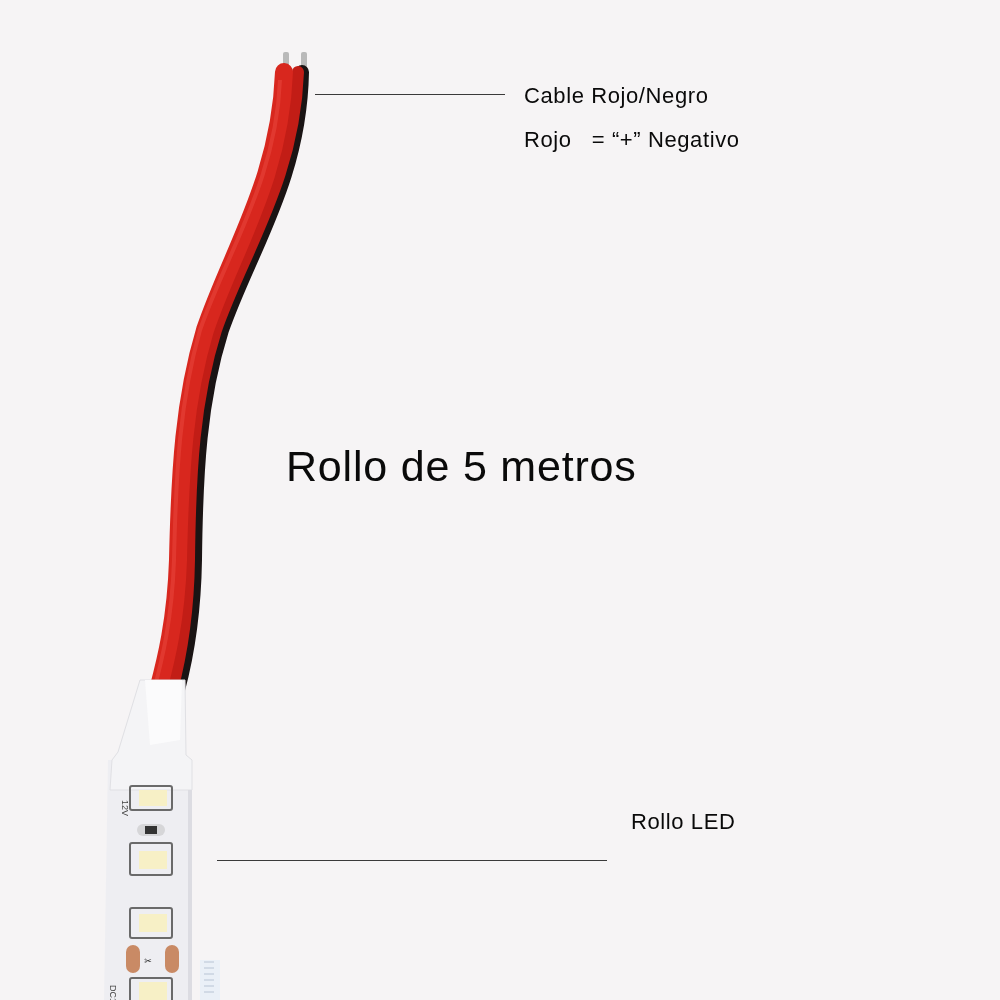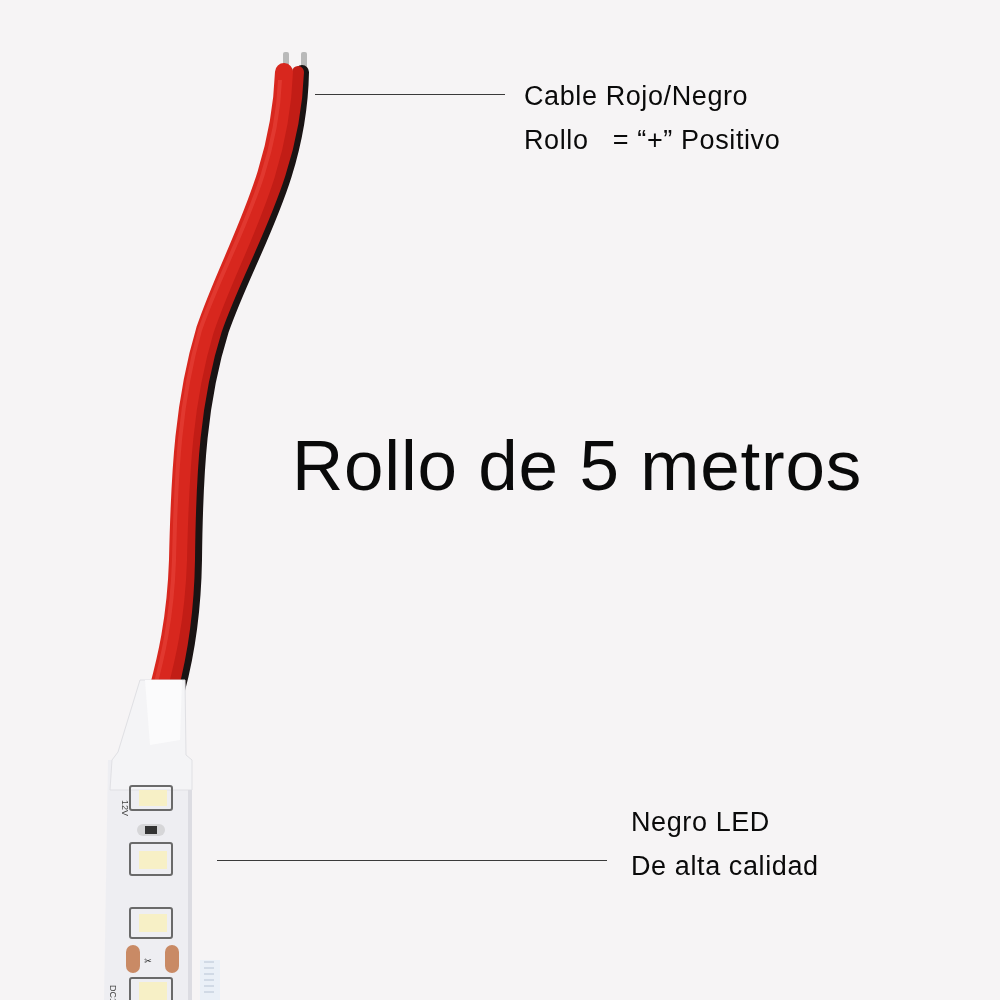--- a/index.html
+++ b/index.html
@@ -6,30 +6,30 @@
   body {
     width: 1000px; height: 1000px; overflow: hidden;
     background: #f6f4f5;
     position: relative;
     font-family: "Liberation Sans", sans-serif;
     color: #0a0a0a;
   }
   .illus { position: absolute; left: 0; top: 0; width: 1000px; height: 1000px; }
   .label-block {
     position: absolute;
-    font-size: 27px;
+    font-size: 22px;
     line-height: 44px;
     letter-spacing: 0.6px;
   }
   .label-block div { white-space: pre; }
   #cable-label { left: 524px; top: 74px; }
   #chips-label { left: 631px; top: 800px; }
   #title {
-    position: absolute; left: 292px; top: 430px;
-    font-size: 71px; line-height: 72px; letter-spacing: 0.8px;
+    position: absolute; left: 286px; top: 430px;
+    font-size: 43px; line-height: 72px; letter-spacing: 0.8px;
     white-space: nowrap;
   }
   .leader { position: absolute; height: 1px; background: #3a3a3a; }
   #leader-cable { left: 315px; top: 94px; width: 190px; }
   #leader-chips { left: 217px; top: 860px; width: 390px; }
 </style>
 </head>
 <body>
 
 <svg class="illus" viewBox="0 0 1000 1000" xmlns="http://www.w3.org/2000/svg">
@@ -84,22 +84,21 @@
     <line x1="204" y1="974" x2="214" y2="974"></line>
       <line x1="204" y1="980" x2="214" y2="980"></line>
     <line x1="204" y1="986" x2="214" y2="986"></line>
       <line x1="204" y1="992" x2="214" y2="992"></line>
   </g>
 </svg>
 
 <div class="leader" id="leader-cable"></div>
 <div class="label-block" id="cable-label">
   <div>Cable Rojo/Negro</div>
-  <div>Rollo   = “+” Positivo</div>
+  <div>Rojo   = “+” Negativo</div>
 </div>
 
 <div id="title">Rollo de 5 metros</div>
 
 <div class="leader" id="leader-chips"></div>
 <div class="label-block" id="chips-label">
-  <div>Negro LED</div>
-  <div>De alta calidad</div>
+  <div>Rollo LED</div>
 </div>
 
 </body></html>

